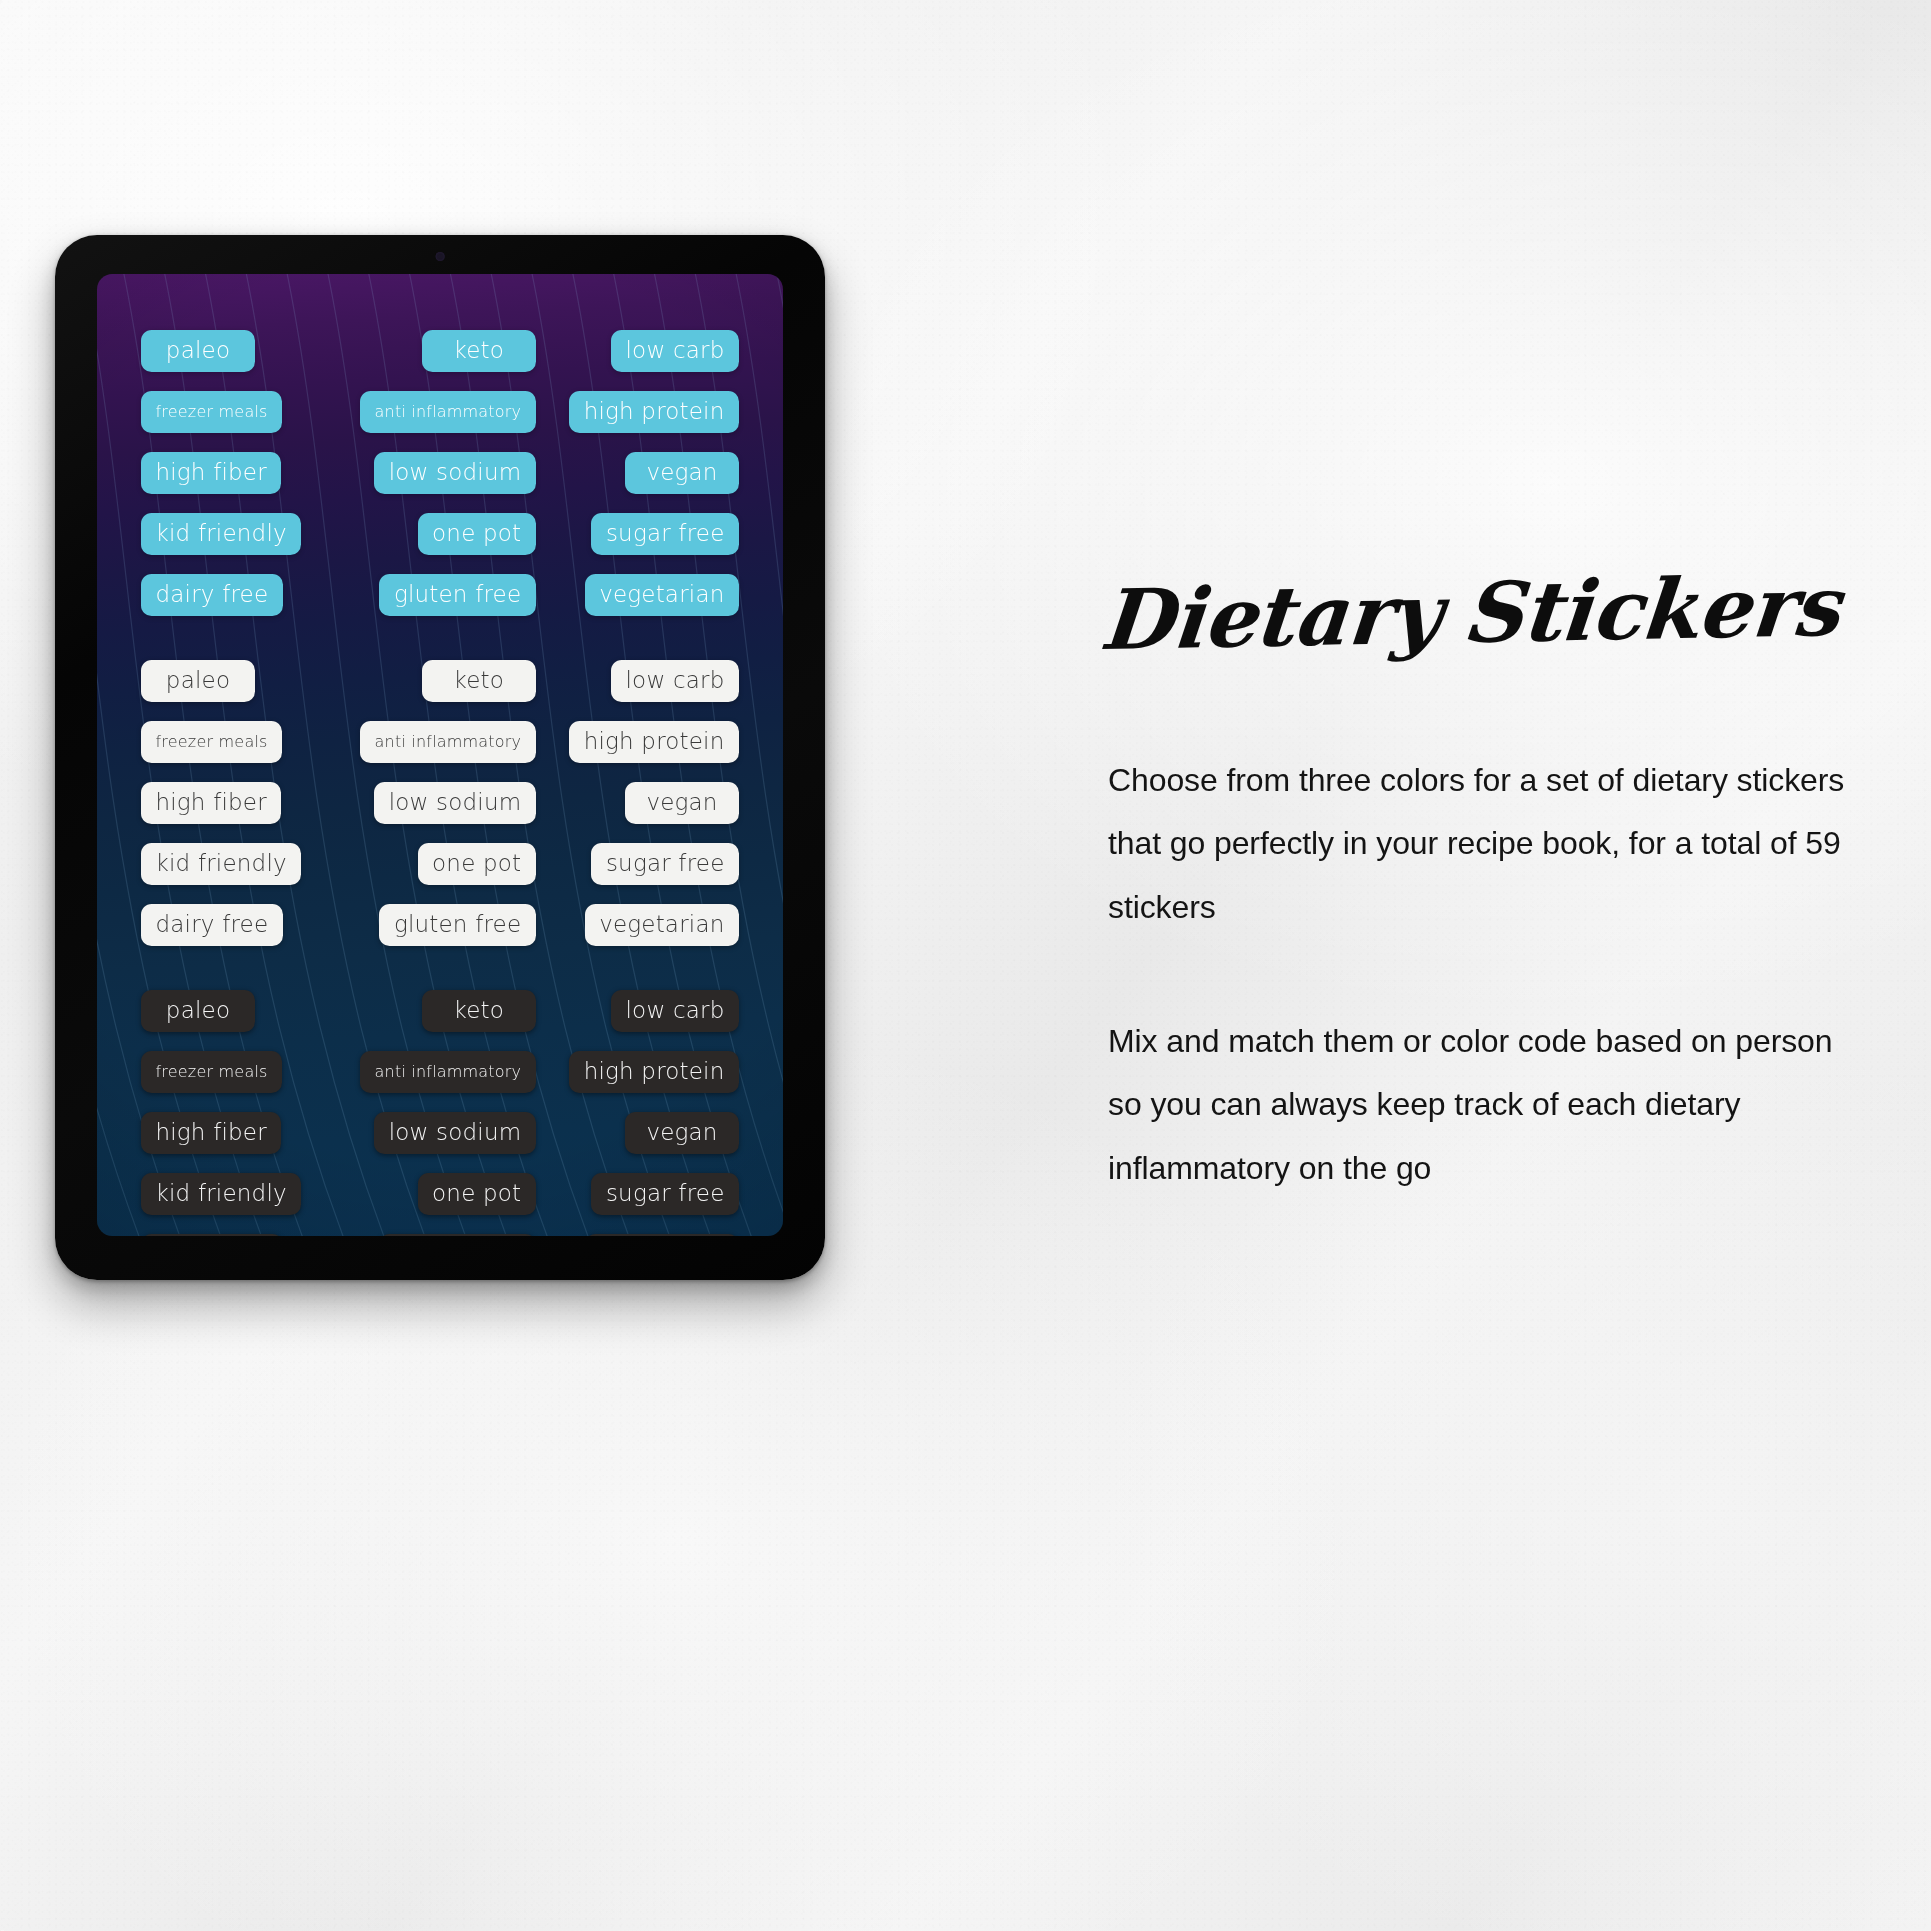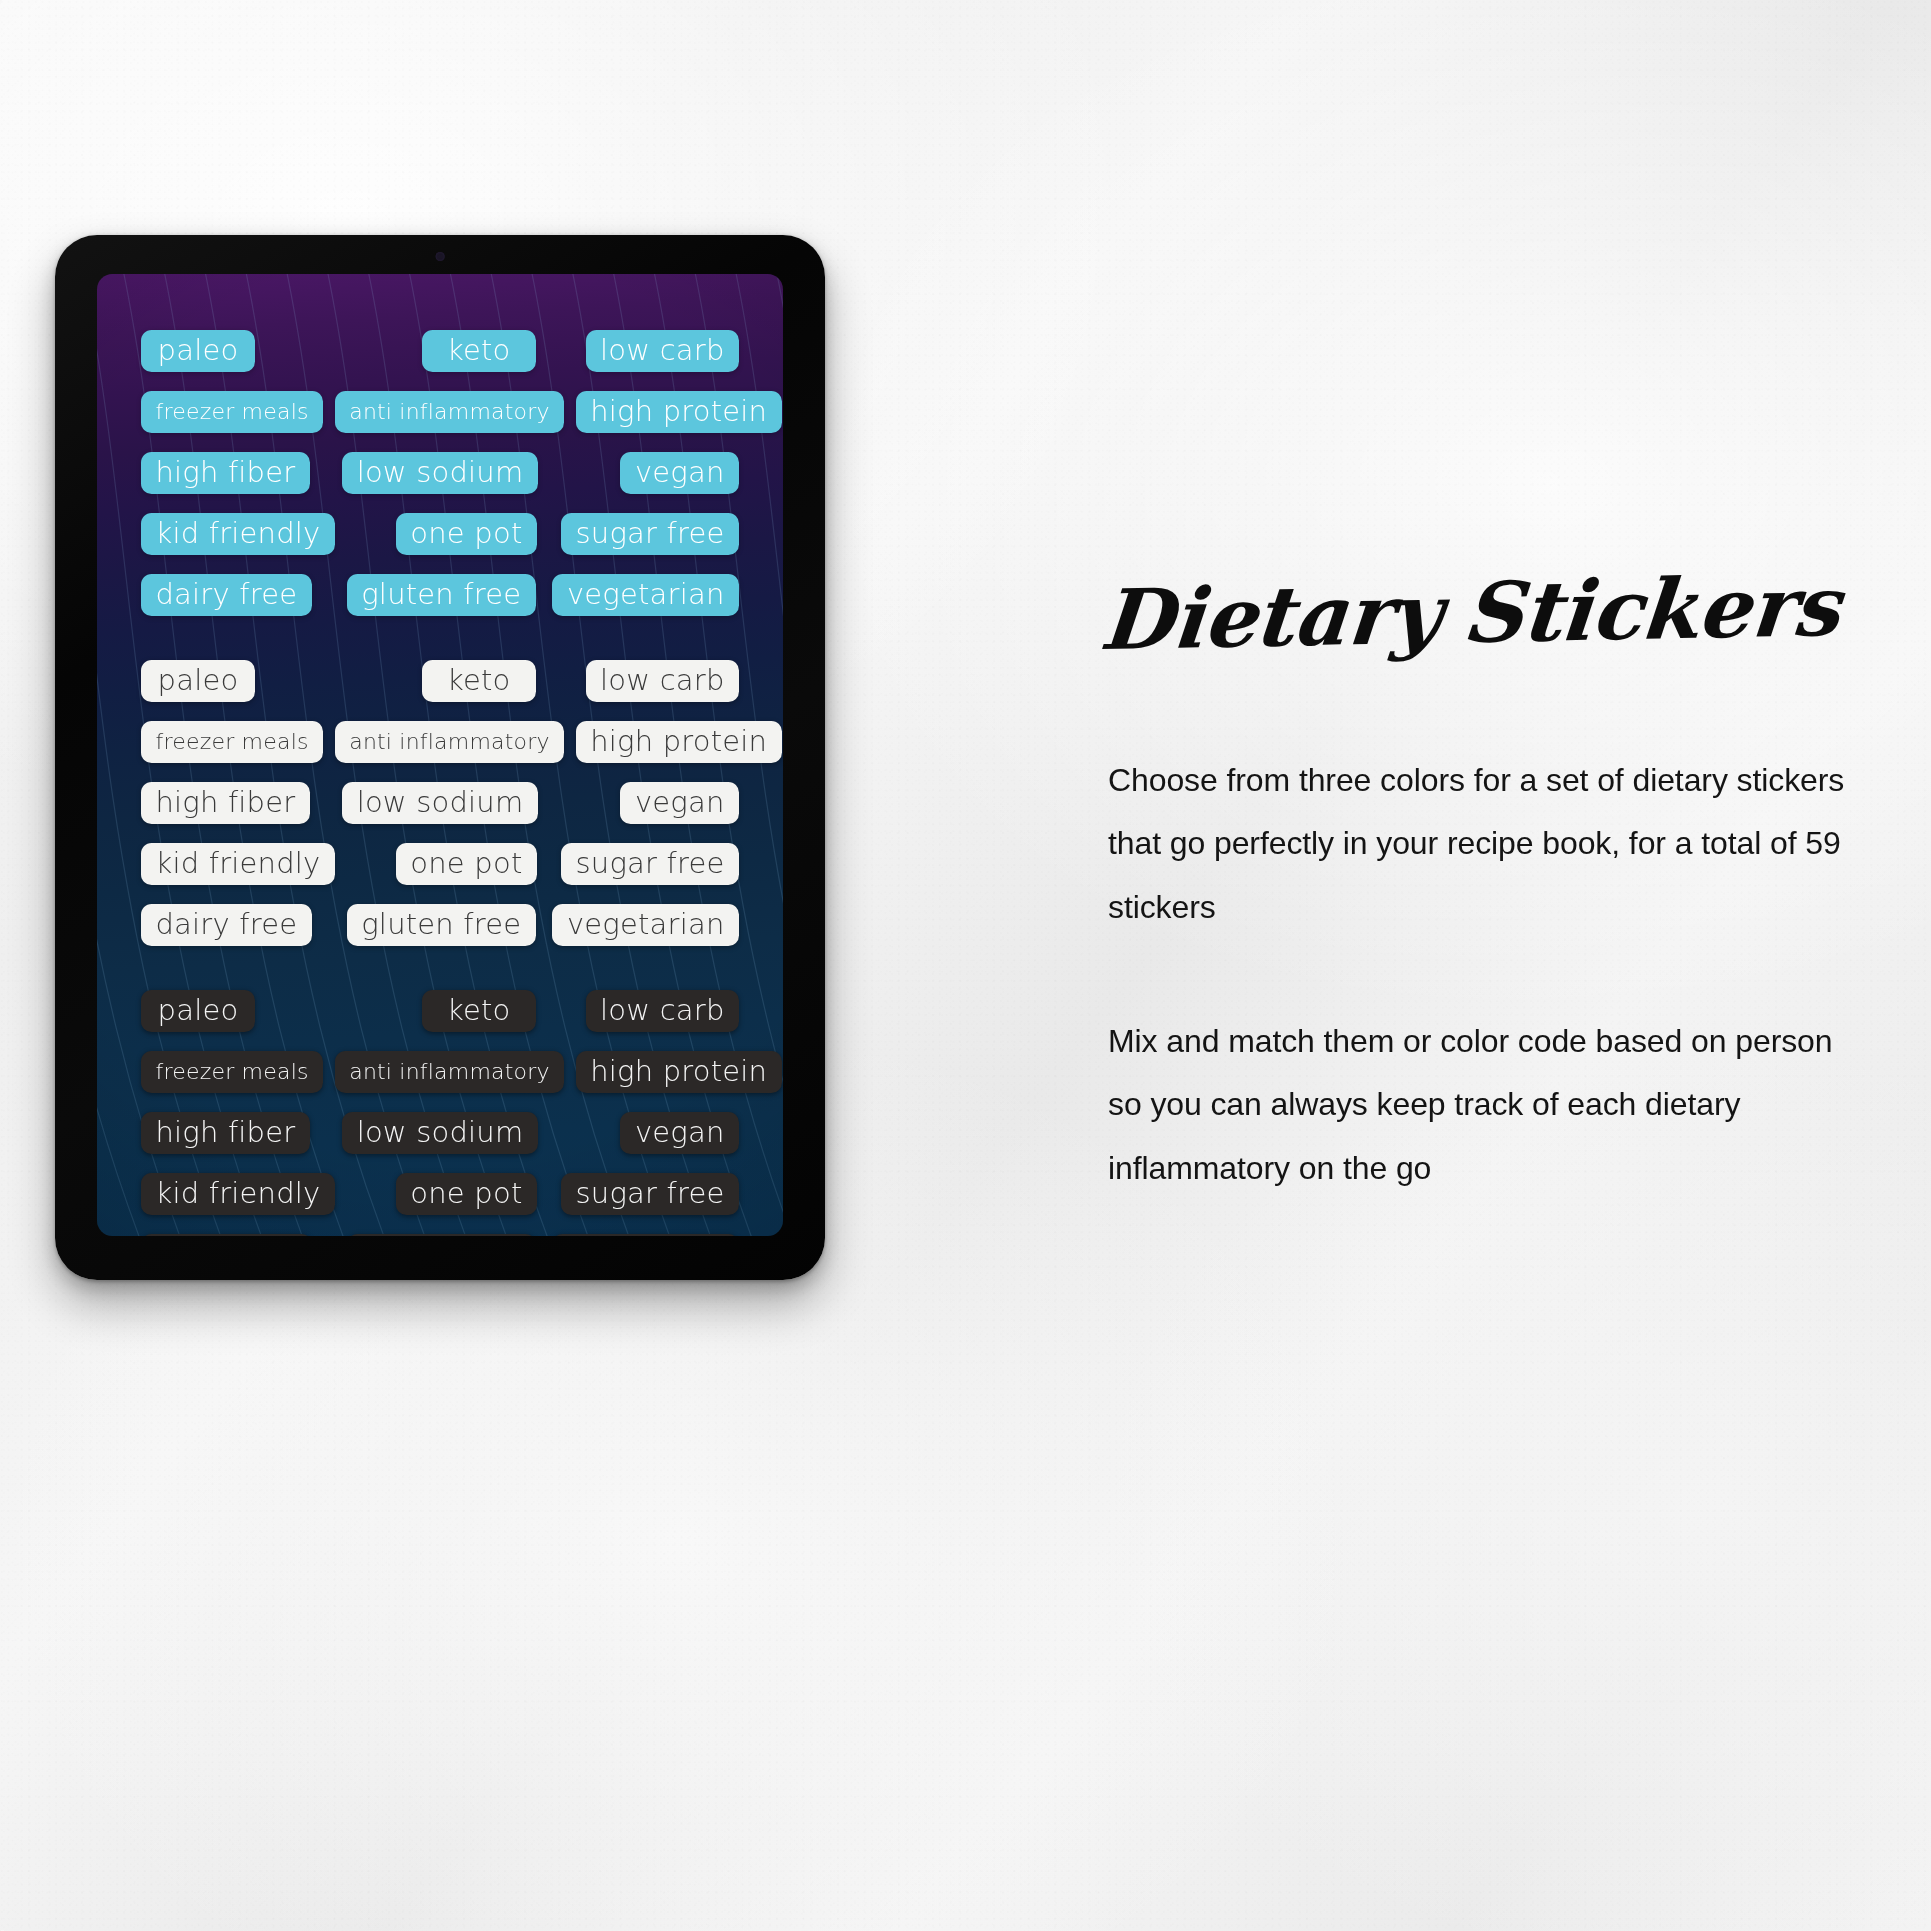--- a/index.html
+++ b/index.html
@@ -150,22 +150,22 @@
     border-radius: 10.6px;
     padding: 0 14.5px;
     height: 42px;
     min-width: 114px;
     font-family: "DejaVu Sans", sans-serif;
     font-weight: 300;
     letter-spacing: 0.2px;
     white-space: nowrap;
     line-height: 1;
   }
-  .sticker.size-lg  { font-size: 29px; }
-  .sticker.size-sm  { font-size: 22px; }
+  .sticker.size-lg  { font-size: 23px; }
+  .sticker.size-sm  { font-size: 16px; }
 
   
   .theme-teal .sticker {
     background: #5cc6dd;
     color: #ffffff;
     box-shadow: 0 1.9px 4.8px rgba(0,0,0,0.22);
   }
   
   .theme-white .sticker {
     background: #f3f3f1;

